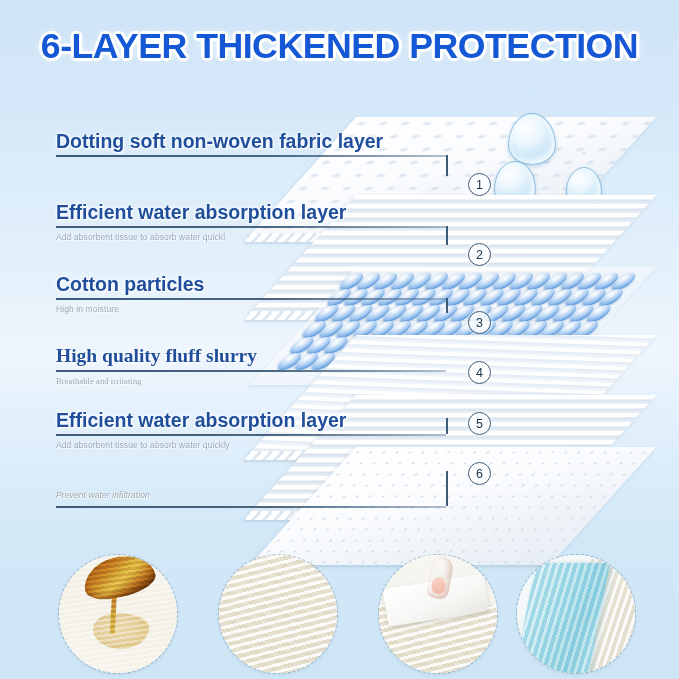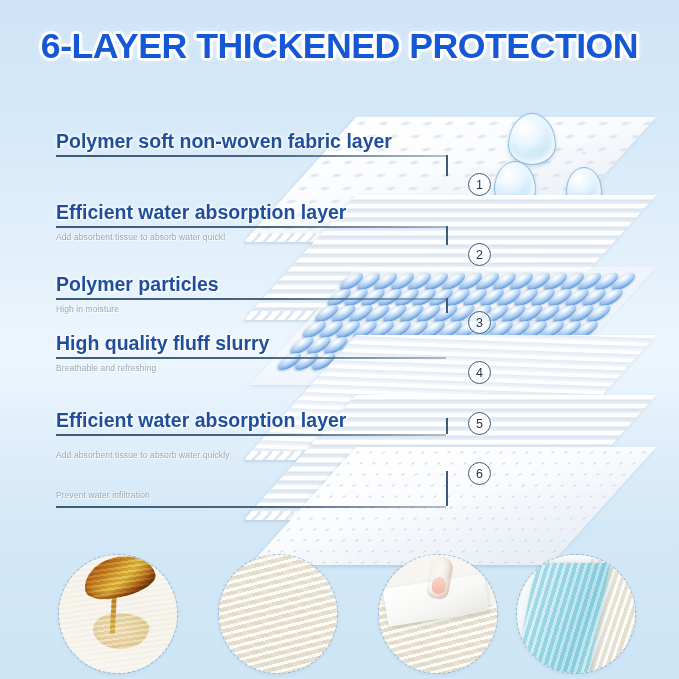--- a/index.html
+++ b/index.html
@@ -356,60 +356,60 @@
       <div class="edge"></div>
     </div>
 
     <div class="plate" style="left:0px;top:352px;">
       <div class="face"></div>
       <div class="tex-dots"></div>
     </div>
   </div>
 
   <div class="callout" style="top:130px;">
-    <div class="c-title">Polymer soft non-woven fabric layer</div>
+    <div class="c-title">Dotting soft non-woven fabric layer</div>
     <div class="c-rule" style="top:25px;width:390px;"></div>
   </div>
   <div class="c-drop" style="left:446px;top:155px;height:21px;"></div>
   <div class="num" style="left:468px;top:173px;">1</div>
 
   <div class="callout" style="top:201px;">
     <div class="c-title">Efficient water absorption layer</div>
     <div class="c-rule" style="top:25px;width:390px;"></div>
     <div class="c-sub" style="margin-top:9px;">Add absorbent tissue to absorb water quickl</div>
   </div>
   <div class="c-drop" style="left:446px;top:226px;height:19px;"></div>
   <div class="num" style="left:468px;top:243px;">2</div>
 
   <div class="callout" style="top:273px;">
-    <div class="c-title">Polymer particles</div>
+    <div class="c-title">Cotton particles</div>
     <div class="c-rule" style="top:25px;width:390px;"></div>
     <div class="c-sub" style="margin-top:9px;">High in moisture</div>
   </div>
   <div class="c-drop" style="left:446px;top:298px;height:15px;"></div>
   <div class="num" style="left:468px;top:311px;">3</div>
 
-  <div class="callout" style="top:332px;">
+  <div class="callout" style="top:345px;font-family:Liberation Serif, serif;">
     <div class="c-title">High quality fluff slurry</div>
     <div class="c-rule" style="top:25px;width:390px;"></div>
-    <div class="c-sub" style="margin-top:9px;">Breathable and refreshing</div>
+    <div class="c-sub" style="margin-top:9px;">Breathable and irritating</div>
   </div>
   <div class="num" style="left:468px;top:361px;">4</div>
 
   <div class="callout" style="top:409px;">
     <div class="c-title">Efficient water absorption layer</div>
     <div class="c-rule" style="top:25px;width:390px;"></div>
-    <div class="c-sub" style="margin-top:19px;">Add absorbent tissue to absorb water quickly</div>
+    <div class="c-sub" style="margin-top:9px;">Add absorbent tissue to absorb water quickly</div>
   </div>
   <div class="c-drop" style="left:446px;top:418px;height:16px;"></div>
   <div class="num" style="left:468px;top:412px;">5</div>
 
   <div class="callout" style="top:481px;">
     <div class="c-rule" style="top:25px;width:390px;"></div>
-    <div class="c-sub" style="margin-top:9px;">Prevent water infiltration</div>
+    <div class="c-sub" style="margin-top:9px;font-style:italic;">Prevent water infiltration</div>
   </div>
   <div class="c-drop" style="left:446px;top:471px;height:35px;"></div>
   <div class="num" style="left:468px;top:462px;">6</div>
 
   <div class="photos">
     <div class="photo p1" style="left:58px;top:6px;">
       <div class="ph-inner">
         <div class="pool"></div>
         <div class="stream"></div>
         <div class="spoon"></div>

